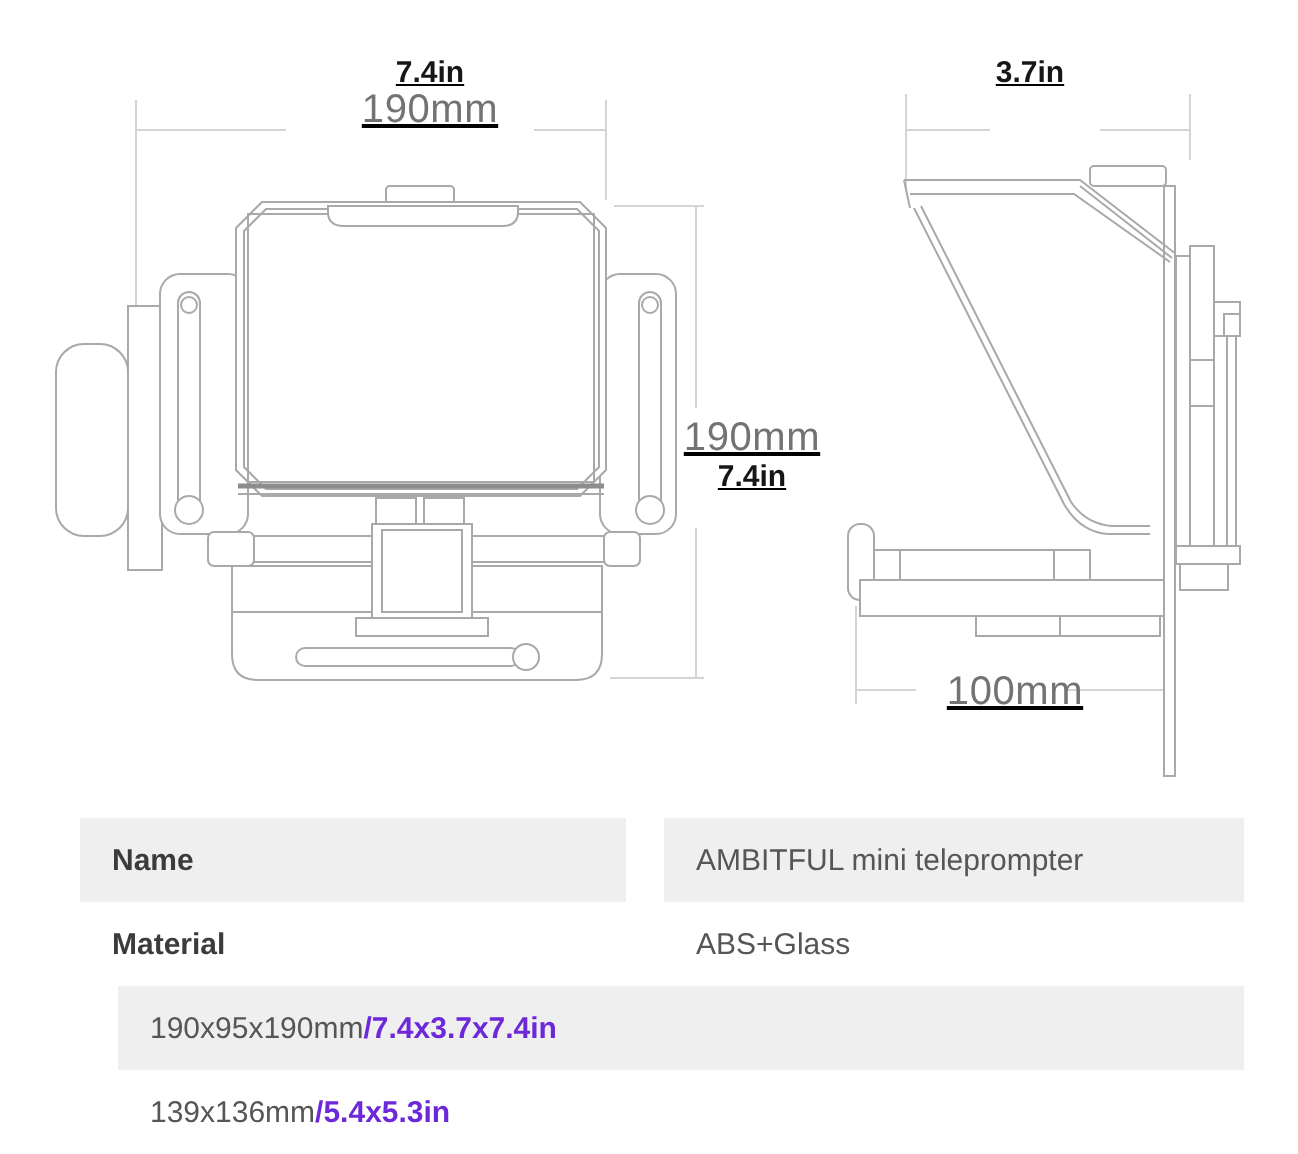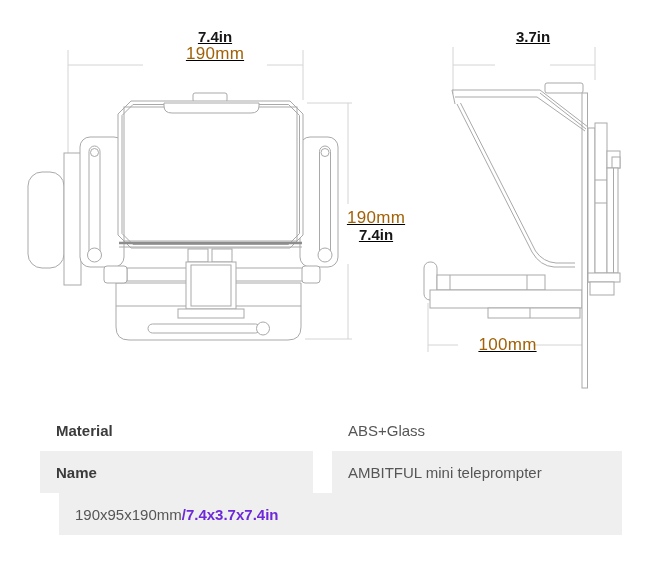--- a/index.html
+++ b/index.html
@@ -5,21 +5,21 @@
   html,body{margin:0;padding:0;}
   body{
     width:649px;height:577px;background:#ffffff;position:relative;overflow:hidden;
     font-family:"Liberation Sans","DejaVu Sans",sans-serif;
     -webkit-font-smoothing:antialiased;
   }
   .artboard{position:absolute;left:0;top:0;width:649px;height:405px;}
   
   .dim-label{position:absolute;text-align:center;line-height:1.08;text-decoration:underline;}
   .dim-in{font-size:15px;font-weight:bold;color:#161616;display:block;}
-  .dim-mm{font-size:17px;font-weight:400;color:#a16207;display:block;letter-spacing:.3px;}
+  .dim-mm{font-size:20px;font-weight:400;color:#737373;display:block;letter-spacing:.3px;}
   
   .spec-table{position:absolute;left:40px;top:409px;width:582px;}
   .spec-row{display:flex;height:42px;}
   .cell{display:flex;align-items:center;}
   .cell-label{width:273px;padding-left:16px;box-sizing:border-box;
     font-size:15px;font-weight:bold;color:#3b3b3b;}
   .cell-gap{width:19px;}
   .cell-value{flex:1;padding-left:16px;box-sizing:border-box;
     font-size:15px;color:#565656;}
   .spec-row.shaded .cell-label,.spec-row.shaded .cell-value{background:#efefef;}
@@ -144,58 +144,62 @@
       <path class="part-nf" d="M460.5,103 L535.5,251 Q543,262 556,263 L575,263"></path>
     </g>
   </g>
 </svg>
 
 <div class="dim-label" style="left:160px;top:29px;width:110px;">
   <span class="dim-in">7.4in</span>
   <span class="dim-mm">190mm</span>
 </div>
 
-<div class="dim-label" style="left:478px;top:29px;width:110px;">
+<div class="dim-label" style="left:460px;top:29px;width:110px;">
   <span class="dim-in">3.7in</span>
 </div>
 
 <div class="dim-label" style="left:336px;top:209px;width:80px;">
   <span class="dim-mm">190mm</span>
   <span class="dim-in">7.4in</span>
 </div>
 
 <div class="dim-label" style="left:450px;top:336px;width:115px;">
   <span class="dim-mm">100mm</span>
 </div>
 
 <div class="spec-table">
 
+  <div class="spec-row shaded">
+    <div class="cell cell-label">Name</div>
+    <div class="cell-gap"></div>
+    <div class="cell cell-value">
+      <span>AMBITFUL mini teleprompter</span>
+        <span class="val-bold"></span>
+    </div>
+  </div>
+
   <div class="spec-row">
     <div class="cell cell-label">Material</div>
     <div class="cell-gap"></div>
     <div class="cell cell-value">
       <span>ABS+Glass</span>
         <span class="val-bold"></span>
     </div>
   </div>
 
   <div class="spec-row shaded">
-    <div class="cell cell-label">Name</div>
-    <div class="cell-gap"></div>
-    <div class="cell cell-value">
-      <span>AMBITFUL mini teleprompter</span>
-        <span class="val-bold"></span>
-    </div>
-  </div>
-
-  <div class="spec-row shaded">
     <div class="cell-gap"></div>
     <div class="cell cell-value">
       <span>190x95x190mm</span>
         <span class="val-bold">/7.4x3.7x7.4in</span>
     </div>
   </div>
 
   <div class="spec-row">
     <div class="cell-gap"></div>
+    <div class="cell cell-value">
+      <span>139x136mm</span>
+        <span class="val-bold">/5.4x5.3in</span>
+    </div>
   </div>
 
 </div>
 
 </body></html>

